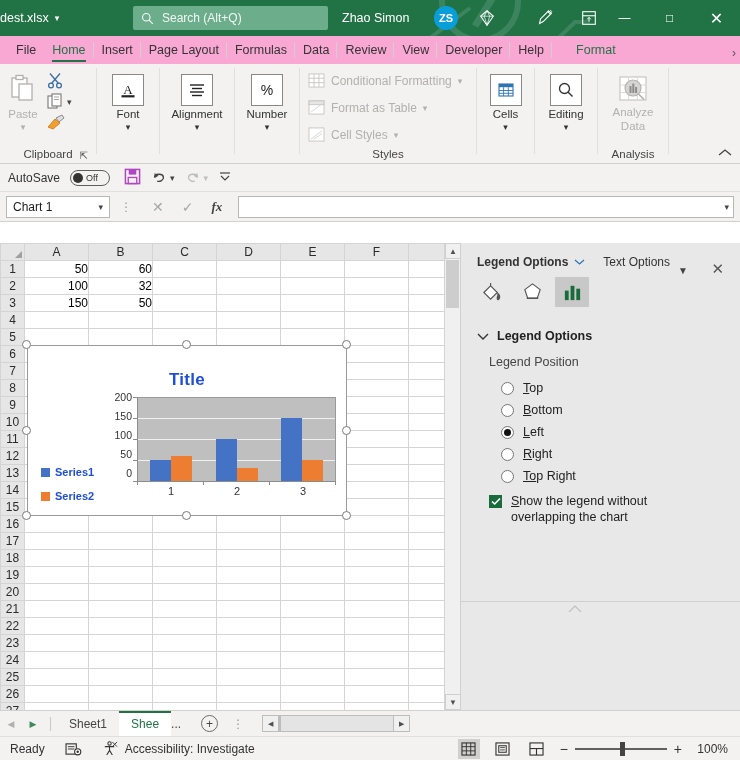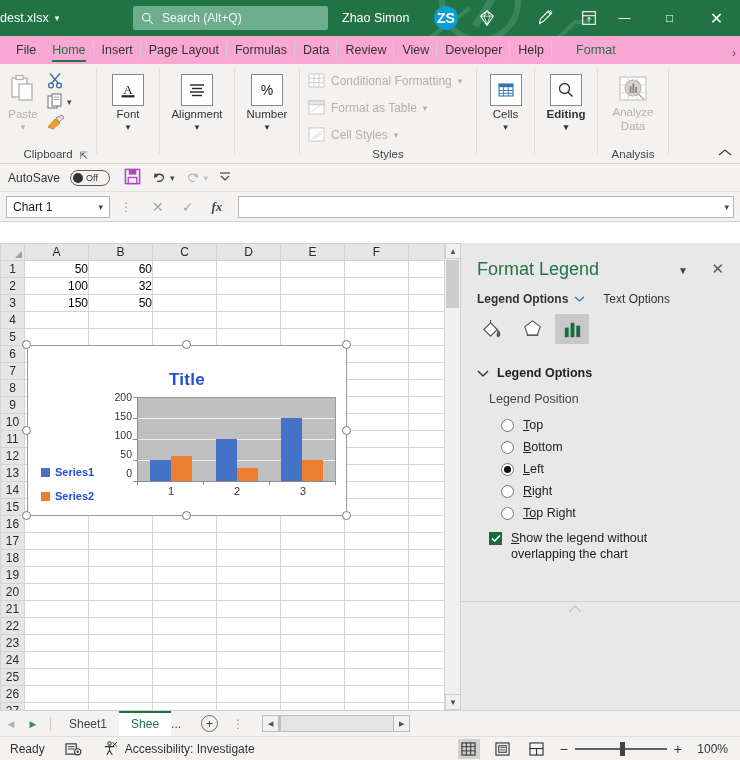--- a/index.html
+++ b/index.html
@@ -29,21 +29,21 @@
   .chev { font-size: 9px; display:inline-block; }
   .searchbox {
     position: absolute; left: 133px; top: 6px; width: 195px; height: 24px;
     background: #6cae8c; border-radius: 2px; display: flex; align-items: center;
     padding-left: 8px; gap: 8px;
   }
   .searchbox .ph { color: #f2f7f4; font-size: 12px; }
   .user-name { position: absolute; left: 342px; color: #fff; font-size: 12.5px; top: 11px; }
   .avatar {
     position: absolute; left: 434px; top: 6px; width: 24px; height: 24px; border-radius: 50%;
-    background: #0a9ed9; color: #fff; font-size: 14px; display: flex; align-items: center;
+    background: #0a9ed9; color: #fff; font-size: 11px; display: flex; align-items: center;
     justify-content: center; font-weight: bold;
   }
   .tb-icon {
     position: absolute; top: 7px; width: 22px; height: 22px; display: flex;
     align-items: center; justify-content: center;
   }
   .wbtn {
     position: absolute; top: 0; height: 36px; width: 45px; display: flex;
     align-items: center; justify-content: center; color: #fff;
   }
@@ -493,21 +493,21 @@
             </svg>
           </div>
           <span class="lab">Cells</span>
           <span style="font-size:9px;">▾</span>
         </div>
       </div>
       <div class="gname"></div>
     </div>
     <div class="gsep"></div>
 
-    <div class="rgroup" style="width:62px;font-weight:bold;">
+    <div class="rgroup" style="width:62px;">
       <div class="gbody" style="justify-content:center;">
         <div class="bigbtn" style="width:60px;">
           <div class="boxicon">
             <svg width="20" height="20" viewBox="0 0 20 20">
               <circle cx="8.5" cy="8.5" r="5" fill="none" stroke="#333" stroke-width="1.3"></circle>
               <line x1="12.2" y1="12.2" x2="16.5" y2="16.5" stroke="#333" stroke-width="1.4"></line>
             </svg>
           </div>
           <span class="lab">Editing</span>
           <span style="font-size:9px;">▾</span>
@@ -963,23 +963,20 @@
   <div class="handle" style="left:22px;  top:340px;"></div>
   <div class="handle" style="left:182px; top:340px;"></div>
   <div class="handle" style="left:342px; top:340px;"></div>
   <div class="handle" style="left:22px;  top:426px;"></div>
   <div class="handle" style="left:342px; top:426px;"></div>
   <div class="handle" style="left:22px;  top:511px;"></div>
   <div class="handle" style="left:182px; top:511px;"></div>
   <div class="handle" style="left:342px; top:511px;"></div>
 
   <div class="pane">
-    <div class="pane-title">
-      <span>Format Legend</span>
-    </div>
     <div class="pane-hdr-btn" style="right:52px;top:22px;font-size:10px;">▼</div>
     <div class="pane-hdr-btn" style="right:16px;top:17px;font-size:15px;color:#555;">✕</div>
 
     <div class="pane-tabs">
       <span style="display:flex;align-items:center;gap:6px;">
         <span class="pane-tab sel">Legend Options</span>
         <svg width="11" height="8" viewBox="0 0 11 8">
           <path d="M1 2 L5.5 6 L10 2" fill="none" stroke="#2e75b6" stroke-width="1.3"></path>
         </svg>
       </span>

